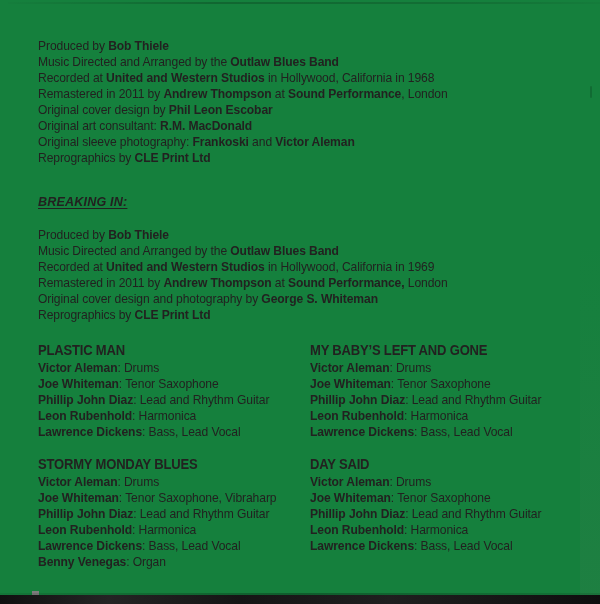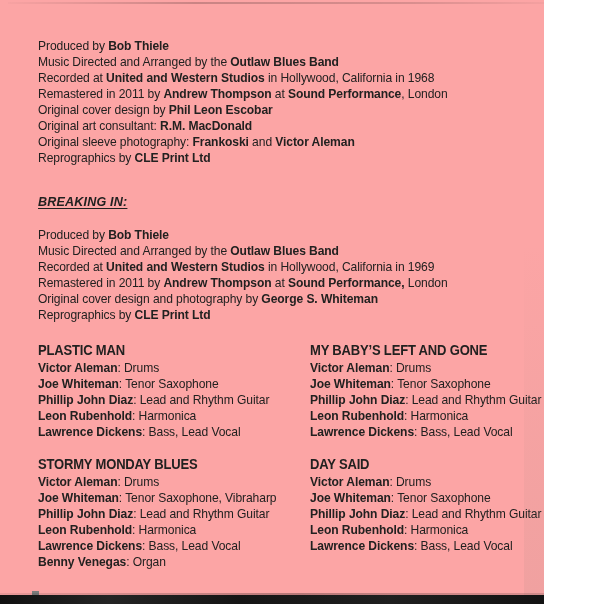--- a/index.html
+++ b/index.html
@@ -1,20 +1,20 @@
 <!DOCTYPE html>
 <html><head>
 <meta charset="utf-8">
 <style>
   html, body { margin: 0; padding: 0; }
   .page {
     position: relative;
-    width: 544px;
+    width: 600px;
     height: 604px;
-    background: #fca5a5;
+    background: #15803d;
     overflow: hidden;
     font-family: "Liberation Sans", sans-serif;
     color: #222120;
     -webkit-font-smoothing: antialiased;
   }
   .credits, .breaking, .track {
     position: absolute;
     transform: scaleX(0.93);
     transform-origin: 0 0;
     white-space: nowrap;

